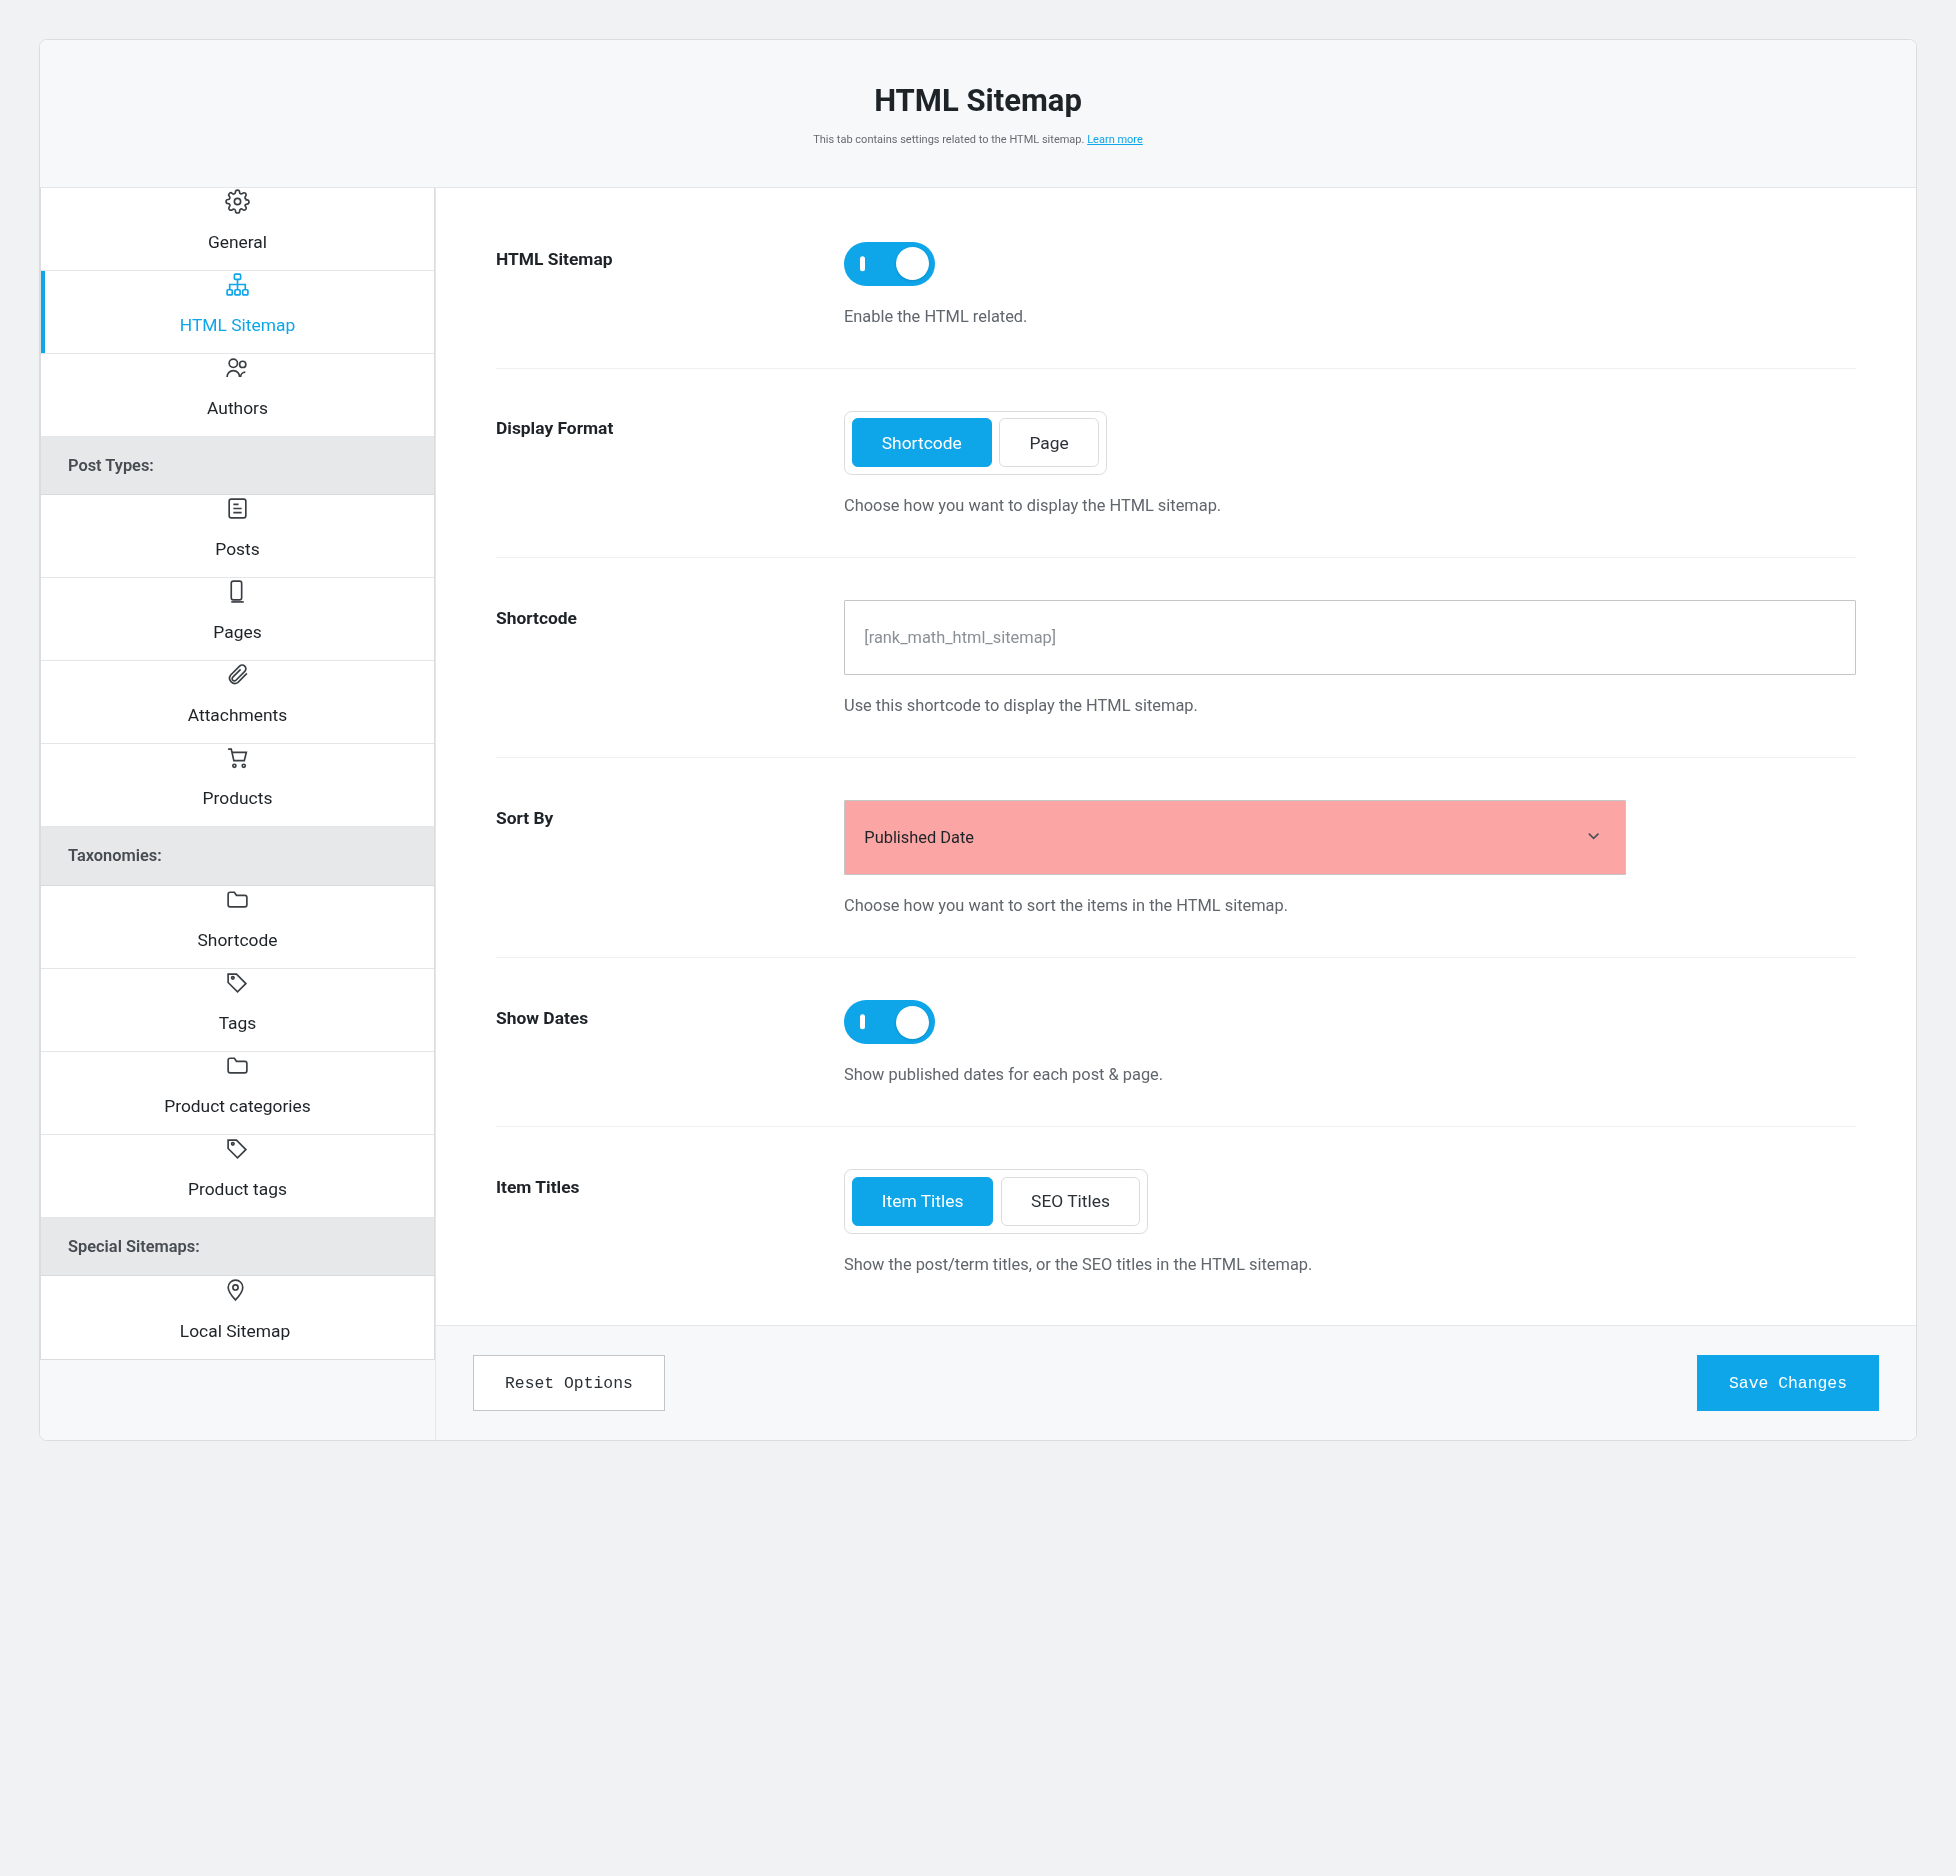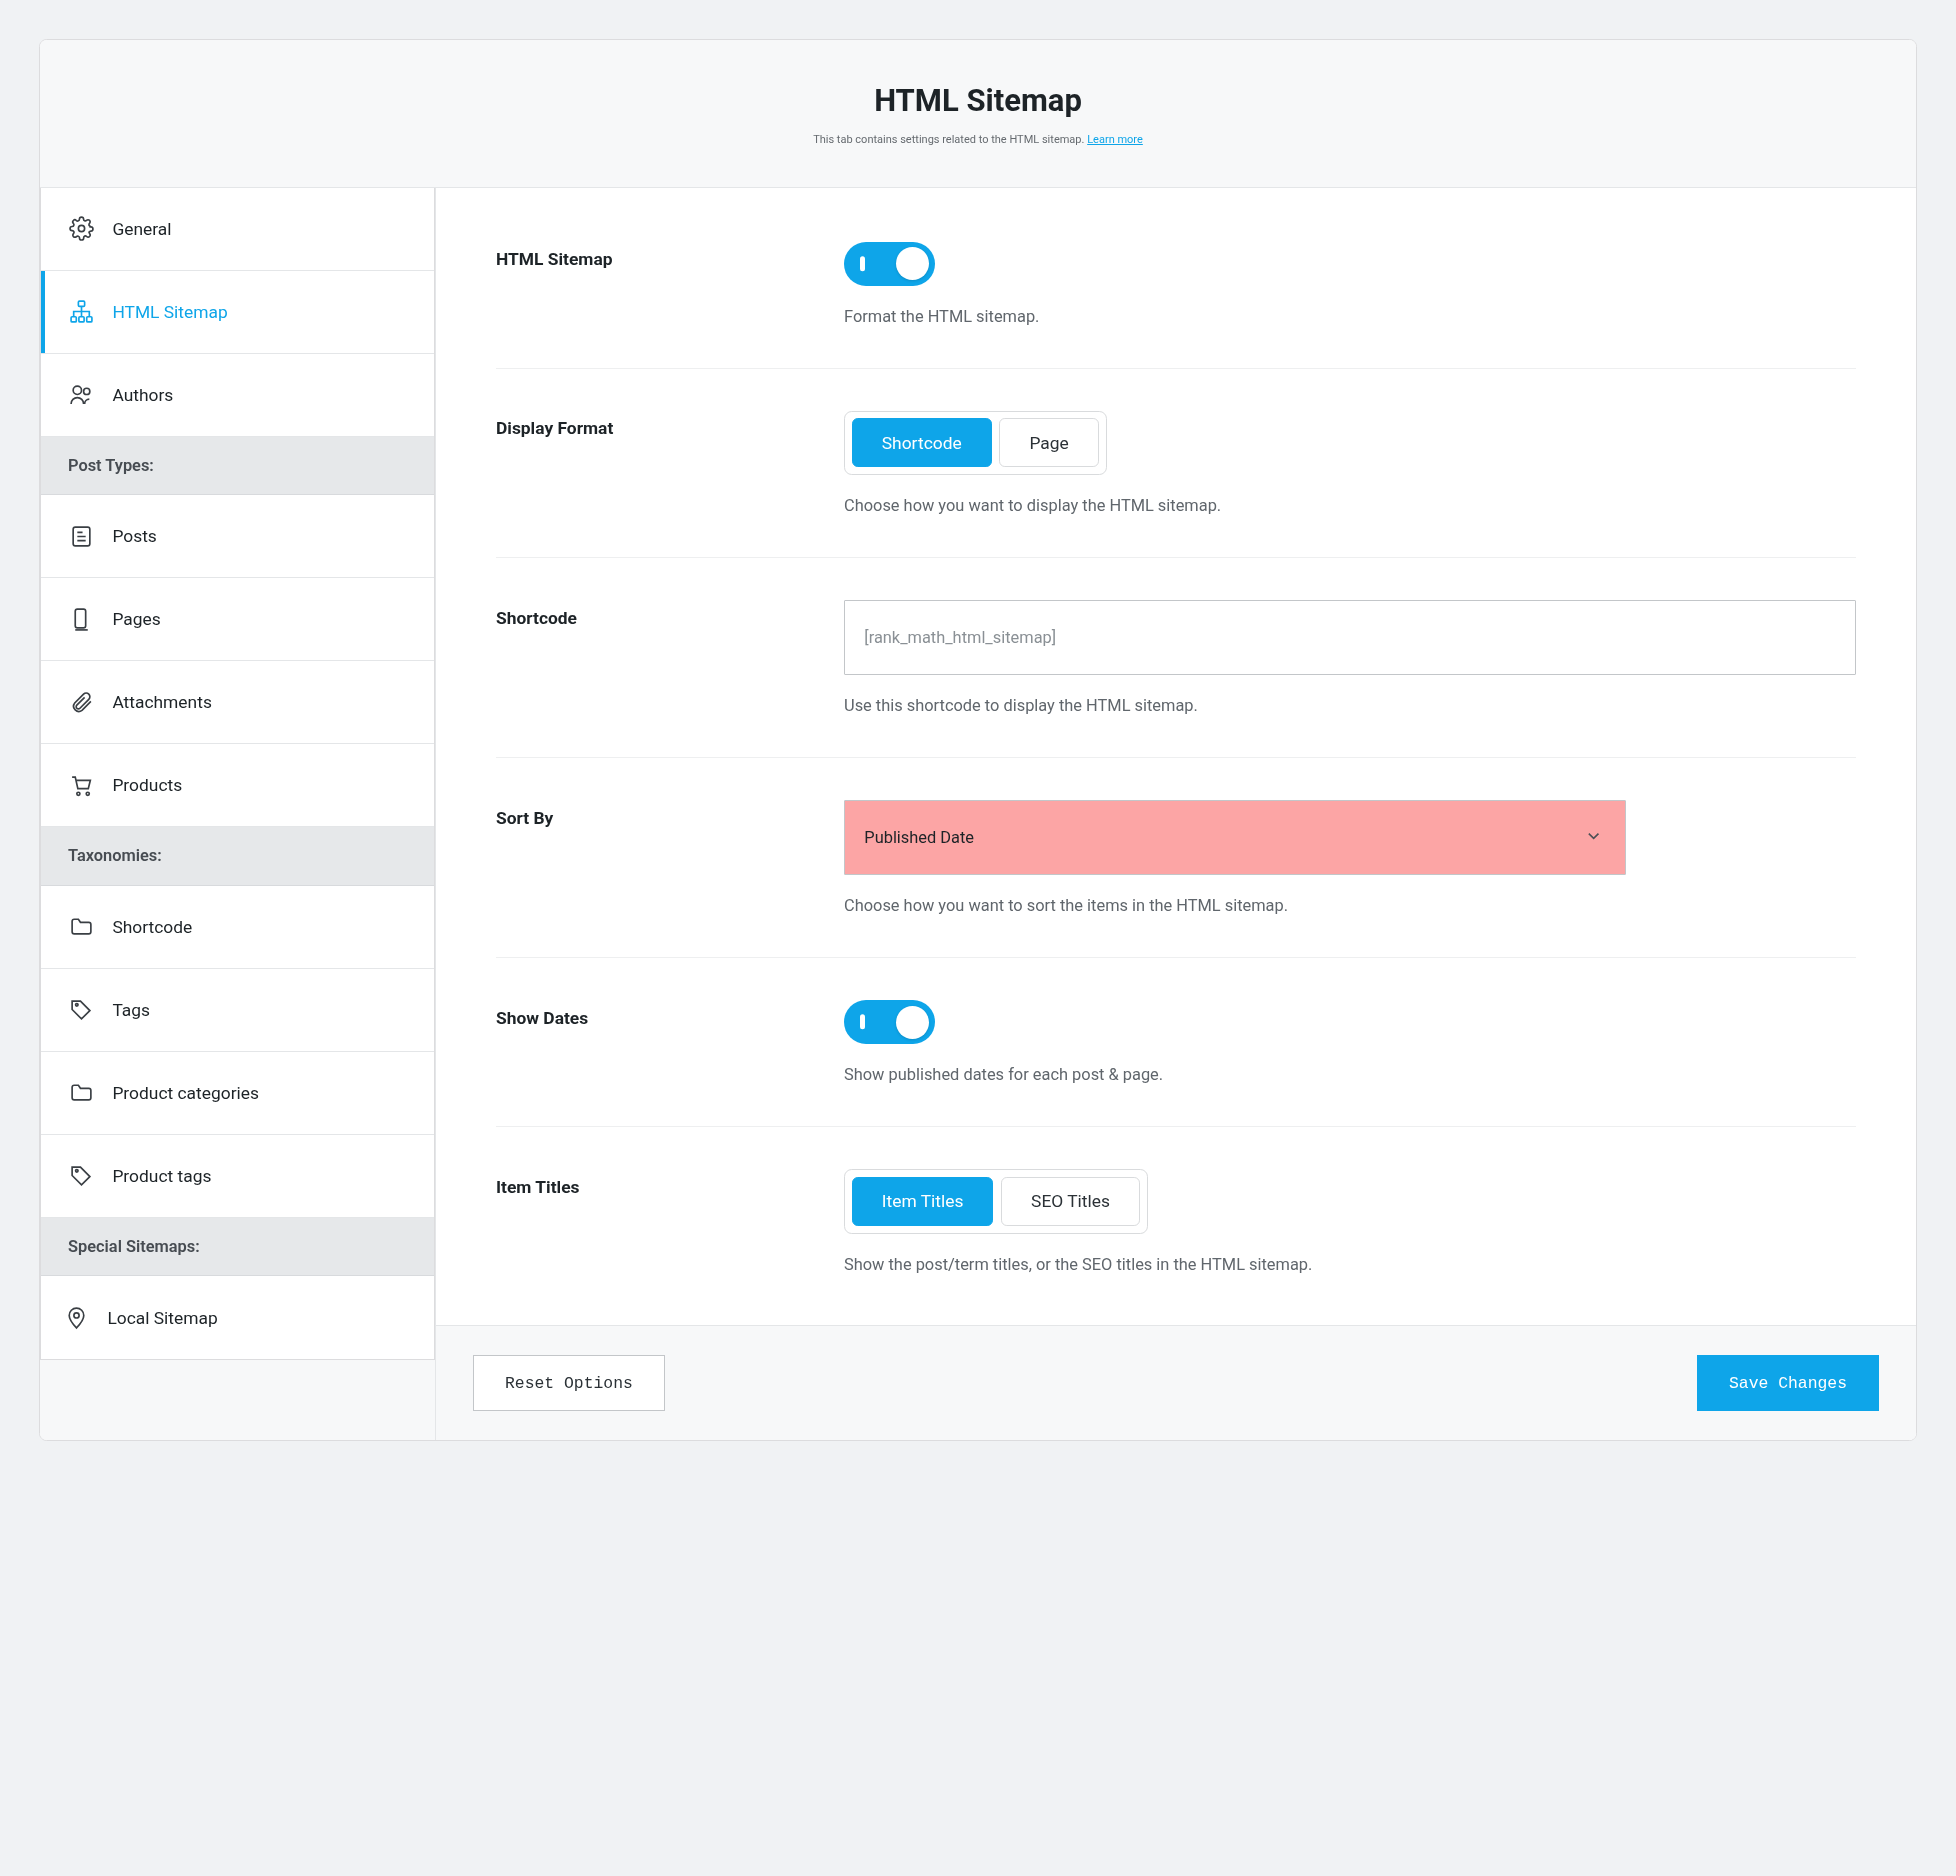--- a/index.html
+++ b/index.html
@@ -59,20 +59,21 @@
     display: flex;
     align-items: center;
     gap: 17.4px;
     padding: 0 27px;
     height: 83px;
     border-bottom: 1px solid #e4e6e8;
     cursor: pointer;
     font-size: 17.4px;
     color: #1d2327;
     background: #fff;
+    flex-direction: column;
   }
   .side-item:last-child { border-bottom: none; padding-left: 22px; }
   .side-item.active {
     color: #0ea5e9;
     position: relative;
   }
   .side-item.active::before {
     content: "";
     position: absolute;
     left: 0; top: 0; bottom: 0;
@@ -391,21 +392,21 @@
     <main class="main">
       <div class="settings">
 
         <div class="row">
           <div class="row-label">HTML Sitemap</div>
           <div class="row-control">
             <div class="toggle">
               <span class="bar"></span>
                 <span class="knob"></span>
             </div>
-            <div class="desc">Format the HTML sitemap.</div>
+            <div class="desc">Enable the HTML related.</div>
           </div>
         </div>
 
         <div class="row">
           <div class="row-label">Display Format</div>
           <div class="row-control">
             <div class="segmented">
               <div class="opt sel">Shortcode</div>
               <div class="opt">Page</div>
             </div>

